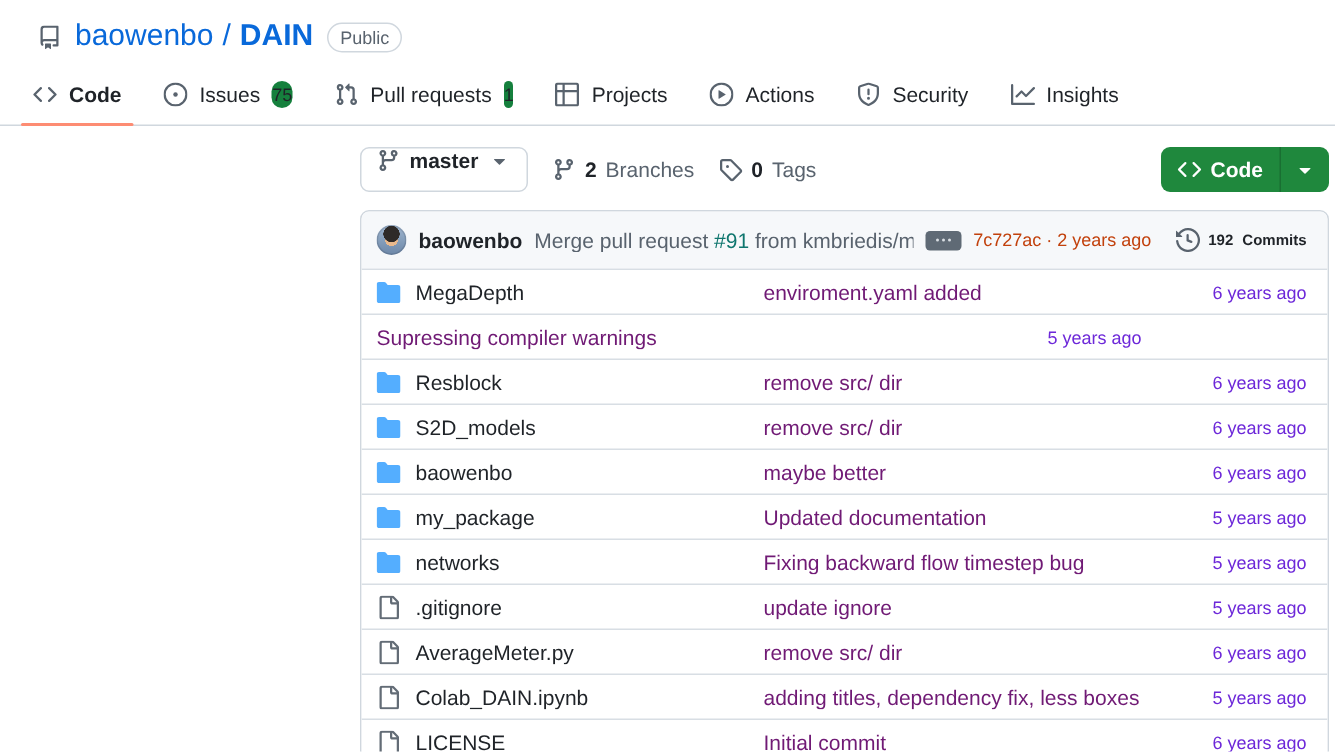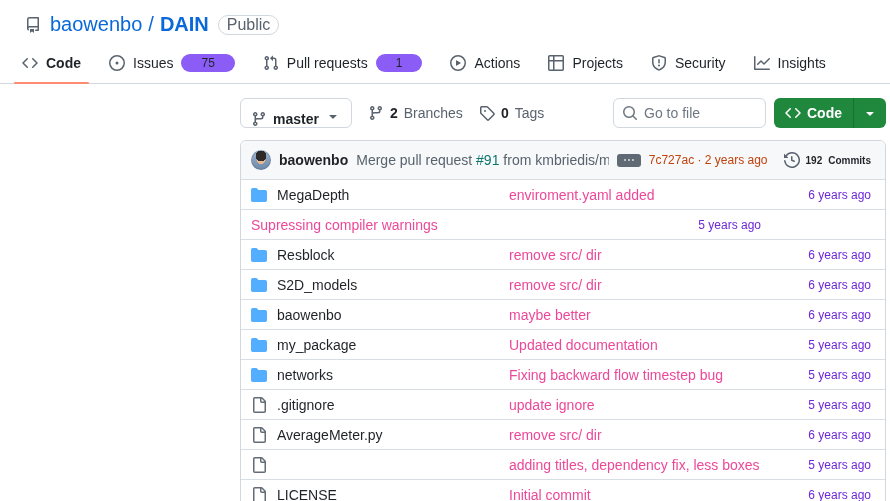--- a/index.html
+++ b/index.html
@@ -6,41 +6,41 @@
   html,body { width:890px; height:501px; overflow:hidden; background:#fff;
     font-family:"Liberation Sans","DejaVu Sans",sans-serif; color:#1f2328; }
 
   
   .repo-header { display:flex; align-items:center; padding:13px 16px 0 25px; gap:9px; }
   .repo-header .octicon { color:#59636e; flex:none; }
   .repo-title { font-size:20px; display:flex; align-items:center; gap:6px; white-space:nowrap; }
   .repo-title a { color:#0969da; text-decoration:none; cursor:pointer; }
   .repo-title .sep { color:#0969da; font-weight:400; }
   .repo-name { font-weight:700; }
-  .visibility-badge { font-size:16px; color:#59636e; border:1px solid #d0d7de;
+  .visibility-badge { font-size:12px; color:#59636e; border:1px solid #d0d7de;
     border-radius:2em; padding:1px 8px; line-height:16px; font-weight:500;text-align:center; }
 
   
   .tab-nav { display:flex; align-items:stretch; margin-top:10px; padding:0 8px;
     border-bottom:1px solid #d0d7de; }
   .tab { position:relative; display:flex; align-items:center; gap:8px;
     padding:8px 8px 11px 8px; margin:0 6px; font-size:14px; color:#1f2328;
     cursor:pointer; white-space:nowrap; }
   .tab .octicon { color:#59636e; }
   .tab.active { font-weight:600; }
   .tab.active::after { content:""; position:absolute; left:0; right:0; bottom:-1px;
     height:2px; background:#fd8c73; border-radius:3px; }
-  .counter { background:#8b5cf6; border-radius:2em; font-size:12px; font-weight:500;
-    padding:1px 20px; color:#1f2328; line-height:16px; }
+  .counter { background:#15803d; border-radius:2em; font-size:12px; font-weight:500;
+    padding:1px 0; color:#1f2328; line-height:16px; }
 
   
   .main { margin-left:240px; width:646px; }
 
   .toolbar { display:flex; align-items:center; margin-top:14px; height:30px; }
-  .branch-button { display:flex; align-items:flex-end; gap:6px; height:30px;
+  .branch-button { display:flex; align-items:flex-start; gap:6px; height:30px;
     padding:0 10px; border:1px solid #d0d7de; border-radius:6px; background:#fff;
     font-size:14px; font-weight:600; cursor:pointer; color:#1f2328; }
   .branch-button .octicon, .branch-button .caret { color:#59636e; }
   .refs-group { display:flex; align-items:center; gap:16px; margin-left:16px; font-size:14px; }
   .ref-link { display:flex; align-items:center; gap:6px; cursor:pointer; }
   .ref-link .octicon { color:#59636e; }
   .ref-link .num { font-weight:600; color:#1f2328; }
   .ref-link .lbl { color:#59636e; }
   .toolbar-right { margin-left:auto; display:flex; align-items:center; gap:8px; }
   .goto-file { display:flex; align-items:center; gap:6px; width:153px; height:30px;
@@ -77,21 +77,21 @@
   .commits-link { display:flex; align-items:center; gap:6px; font-size:10px; cursor:pointer; }
   .commits-link .octicon { color:#59636e; }
   .commits-link .num { font-weight:700; }
   .commits-link .lbl { font-weight:600; }
 
   .file-row { display:grid; grid-template-columns:258px 1fr 110px; align-items:center;
     height:30px; padding:0 14px 0 10px; border-top:1px solid #d8dee4; font-size:14px;
     background:#fff; }
   .file-row .name-cell { display:flex; align-items:center; gap:10px; overflow:hidden; }
   .file-row .name-cell .fname { color:#1f2328; cursor:pointer; white-space:nowrap; }
-  .file-row .msg-cell { color:#ec4899; white-space:nowrap; overflow:hidden; cursor:pointer; }
+  .file-row .msg-cell { color:#701a75; white-space:nowrap; overflow:hidden; cursor:pointer; }
   .file-row .time-cell { color:#6d28d9; font-size:12px; text-align:right; white-space:nowrap; }
   .octicon { display:inline-flex; flex:none; }
 </style>
 </head>
 <body>
 
 <div class="repo-header">
   <span class="octicon">
     <svg width="16" height="16" viewBox="0 0 16 16" fill="currentColor">
         <path d="M2 2.5A2.5 2.5 0 0 1 4.5 0h8.75a.75.75 0 0 1 .75.75v12.5a.75.75 0 0 1-.75.75h-2.5a.75.75 0 0 1 0-1.5h1.75v-2h-8a1 1 0 0 0-.714 1.7.75.75 0 1 1-1.072 1.05A2.495 2.495 0 0 1 2 11.5Zm10.5-1h-8a1 1 0 0 0-1 1v6.708A2.486 2.486 0 0 1 4.5 9h8ZM5 12.25a.25.25 0 0 1 .25-.25h3.5a.25.25 0 0 1 .25.25v3.25a.25.25 0 0 1-.4.2l-1.45-1.087a.249.249 0 0 0-.3 0L5.4 15.7a.25.25 0 0 1-.4-.2Z"></path>
@@ -129,32 +129,32 @@
         <svg width="16" height="16" viewBox="0 0 16 16" fill="currentColor">
           <path d="M1.5 3.25a2.25 2.25 0 1 1 3 2.122v5.256a2.251 2.251 0 1 1-1.5 0V5.372A2.25 2.25 0 0 1 1.5 3.25Zm5.677-.177L9.573.677A.25.25 0 0 1 10 .854V2.5h1A2.5 2.5 0 0 1 13.5 5v5.628a2.251 2.251 0 1 1-1.5 0V5a1 1 0 0 0-1-1h-1v1.646a.25.25 0 0 1-.427.177L7.177 3.427a.25.25 0 0 1 0-.354ZM3.75 2.5a.75.75 0 1 0 0 1.5.75.75 0 0 0 0-1.5Zm0 9.5a.75.75 0 1 0 0 1.5.75.75 0 0 0 0-1.5Zm8.25.75a.75.75 0 1 0 1.5 0 .75.75 0 0 0-1.5 0Z"></path>
         </svg>
       </span>
     <span>Pull requests</span>
     <span class="counter">1</span>
   </div>
   <div class="tab">
     <span class="octicon">
         <svg width="16" height="16" viewBox="0 0 16 16" fill="currentColor">
+          <path d="M0 1.75C0 .784.784 0 1.75 0h12.5C15.216 0 16 .784 16 1.75v12.5A1.75 1.75 0 0 1 14.25 16H1.75A1.75 1.75 0 0 1 0 14.25ZM6.5 6.5v8h7.75a.25.25 0 0 0 .25-.25V6.5Zm8-1.5V1.75a.25.25 0 0 0-.25-.25H6.5V5Zm-9.5 0V1.5H1.75a.25.25 0 0 0-.25.25V5Zm-3.5 1.5v7.75c0 .138.112.25.25.25H5v-8Z"></path>
+        </svg>
+      </span>
+    <span>Projects</span>
+  </div>
+  <div class="tab">
+    <span class="octicon">
+        <svg width="16" height="16" viewBox="0 0 16 16" fill="currentColor">
           <path d="M8 0a8 8 0 1 1 0 16A8 8 0 0 1 8 0ZM1.5 8a6.5 6.5 0 1 0 13 0 6.5 6.5 0 0 0-13 0Zm4.879-2.773 4.264 2.559a.25.25 0 0 1 0 .428l-4.264 2.559A.25.25 0 0 1 6 10.559V5.442a.25.25 0 0 1 .379-.215Z"></path>
         </svg>
       </span>
     <span>Actions</span>
-  </div>
-  <div class="tab">
-    <span class="octicon">
-        <svg width="16" height="16" viewBox="0 0 16 16" fill="currentColor">
-          <path d="M0 1.75C0 .784.784 0 1.75 0h12.5C15.216 0 16 .784 16 1.75v12.5A1.75 1.75 0 0 1 14.25 16H1.75A1.75 1.75 0 0 1 0 14.25ZM6.5 6.5v8h7.75a.25.25 0 0 0 .25-.25V6.5Zm8-1.5V1.75a.25.25 0 0 0-.25-.25H6.5V5Zm-9.5 0V1.5H1.75a.25.25 0 0 0-.25.25V5Zm-3.5 1.5v7.75c0 .138.112.25.25.25H5v-8Z"></path>
-        </svg>
-      </span>
-    <span>Projects</span>
   </div>
   <div class="tab">
     <span class="octicon">
         <svg width="16" height="16" viewBox="0 0 16 16" fill="currentColor">
           <path d="M7.467.133a1.748 1.748 0 0 1 1.066 0l5.25 1.68A1.75 1.75 0 0 1 15 3.48V7c0 1.566-.32 3.182-1.303 4.682-.983 1.498-2.585 2.813-5.032 3.855a1.697 1.697 0 0 1-1.33 0c-2.447-1.042-4.049-2.357-5.032-3.855C1.32 10.182 1 8.566 1 7V3.48a1.75 1.75 0 0 1 1.217-1.667Zm.61 1.429a.25.25 0 0 0-.153 0l-5.25 1.68a.25.25 0 0 0-.174.238V7c0 1.358.275 2.666 1.057 3.86.784 1.194 2.121 2.34 4.366 3.297a.196.196 0 0 0 .154 0c2.245-.956 3.582-2.104 4.366-3.298C13.225 9.666 13.5 8.36 13.5 7V3.48a.251.251 0 0 0-.174-.237l-5.25-1.68ZM8.75 4.75v3a.75.75 0 0 1-1.5 0v-3a.75.75 0 0 1 1.5 0ZM9 10.5a1 1 0 1 1-2 0 1 1 0 0 1 2 0Z"></path>
         </svg>
       </span>
     <span>Security</span>
   </div>
   <div class="tab">
@@ -195,28 +195,20 @@
         <span class="octicon">
             <svg width="16" height="16" viewBox="0 0 16 16" fill="currentColor">
               <path d="M1 7.775V2.75C1 1.784 1.784 1 2.75 1h5.025c.464 0 .91.184 1.238.513l6.25 6.25a1.75 1.75 0 0 1 0 2.474l-5.026 5.026a1.75 1.75 0 0 1-2.474 0l-6.25-6.25A1.752 1.752 0 0 1 1 7.775Zm1.5 0c0 .066.026.13.073.177l6.25 6.25a.25.25 0 0 0 .354 0l5.025-5.025a.25.25 0 0 0 0-.354l-6.25-6.25a.25.25 0 0 0-.177-.073H2.75a.25.25 0 0 0-.25.25ZM6 5a1 1 0 1 1 0 2 1 1 0 0 1 0-2Z"></path>
             </svg>
           </span>
         <span class="num">0</span>
         <span class="lbl">Tags</span>
       </span>
     </div>
     <div class="toolbar-right">
-      <div class="goto-file">
-        <span class="octicon">
-            <svg width="16" height="16" viewBox="0 0 16 16" fill="currentColor">
-              <path d="M10.68 11.74a6 6 0 0 1-7.922-8.982 6 6 0 0 1 8.982 7.922l3.04 3.04a.749.749 0 0 1-.326 1.275.749.749 0 0 1-.734-.215ZM11.5 7a4.499 4.499 0 1 0-8.997 0A4.499 4.499 0 0 0 11.5 7Z"></path>
-            </svg>
-          </span>
-        <input type="text" placeholder="Go to file" style="">
-      </div>
       <div class="code-button">
         <span class="main-part">
           <span class="octicon">
               <svg width="16" height="16" viewBox="0 0 16 16" fill="currentColor">
                 <path d="m11.28 3.22 4.25 4.25a.75.75 0 0 1 0 1.06l-4.25 4.25a.749.749 0 0 1-1.275-.326.749.749 0 0 1 .215-.734L13.94 8l-3.72-3.72a.749.749 0 0 1 .326-1.275.749.749 0 0 1 .734.215Zm-6.56 0a.751.751 0 0 1 1.042.018.751.751 0 0 1 .018 1.042L2.06 8l3.72 3.72a.749.749 0 0 1-.326 1.275.749.749 0 0 1-.734-.215L.47 8.53a.75.75 0 0 1 0-1.06Z"></path>
               </svg>
             </span>
           <span>Code</span>
         </span>
         <span class="caret-part">
@@ -372,20 +364,21 @@
   </div>
 
   <div class="file-row">
     <span class="name-cell">
 
       <span class="octicon icon-file">
               <svg width="16" height="16" viewBox="0 0 16 16" fill="#636c76">
                 <path d="M2 1.75C2 .784 2.784 0 3.75 0h6.586c.464 0 .909.184 1.237.513l2.914 2.914c.329.328.513.773.513 1.237v9.586A1.75 1.75 0 0 1 13.25 16h-9.5A1.75 1.75 0 0 1 2 14.25Zm1.75-.25a.25.25 0 0 0-.25.25v12.5c0 .138.112.25.25.25h9.5a.25.25 0 0 0 .25-.25V6h-2.75A1.75 1.75 0 0 1 9 4.25V1.5Zm6.75.062V4.25c0 .138.112.25.25.25h2.688l-.011-.013-2.914-2.914-.013-.011Z"></path>
               </svg>
             </span>
+      <span class="fname">Colab_DAIN.ipynb</span>
     </span>
     <span class="msg-cell">adding titles, dependency fix, less boxes</span>
     <span class="time-cell">5 years ago</span>
   </div>
 
   <div class="file-row">
     <span class="name-cell">
 
       <span class="octicon icon-file">
               <svg width="16" height="16" viewBox="0 0 16 16" fill="#636c76">

